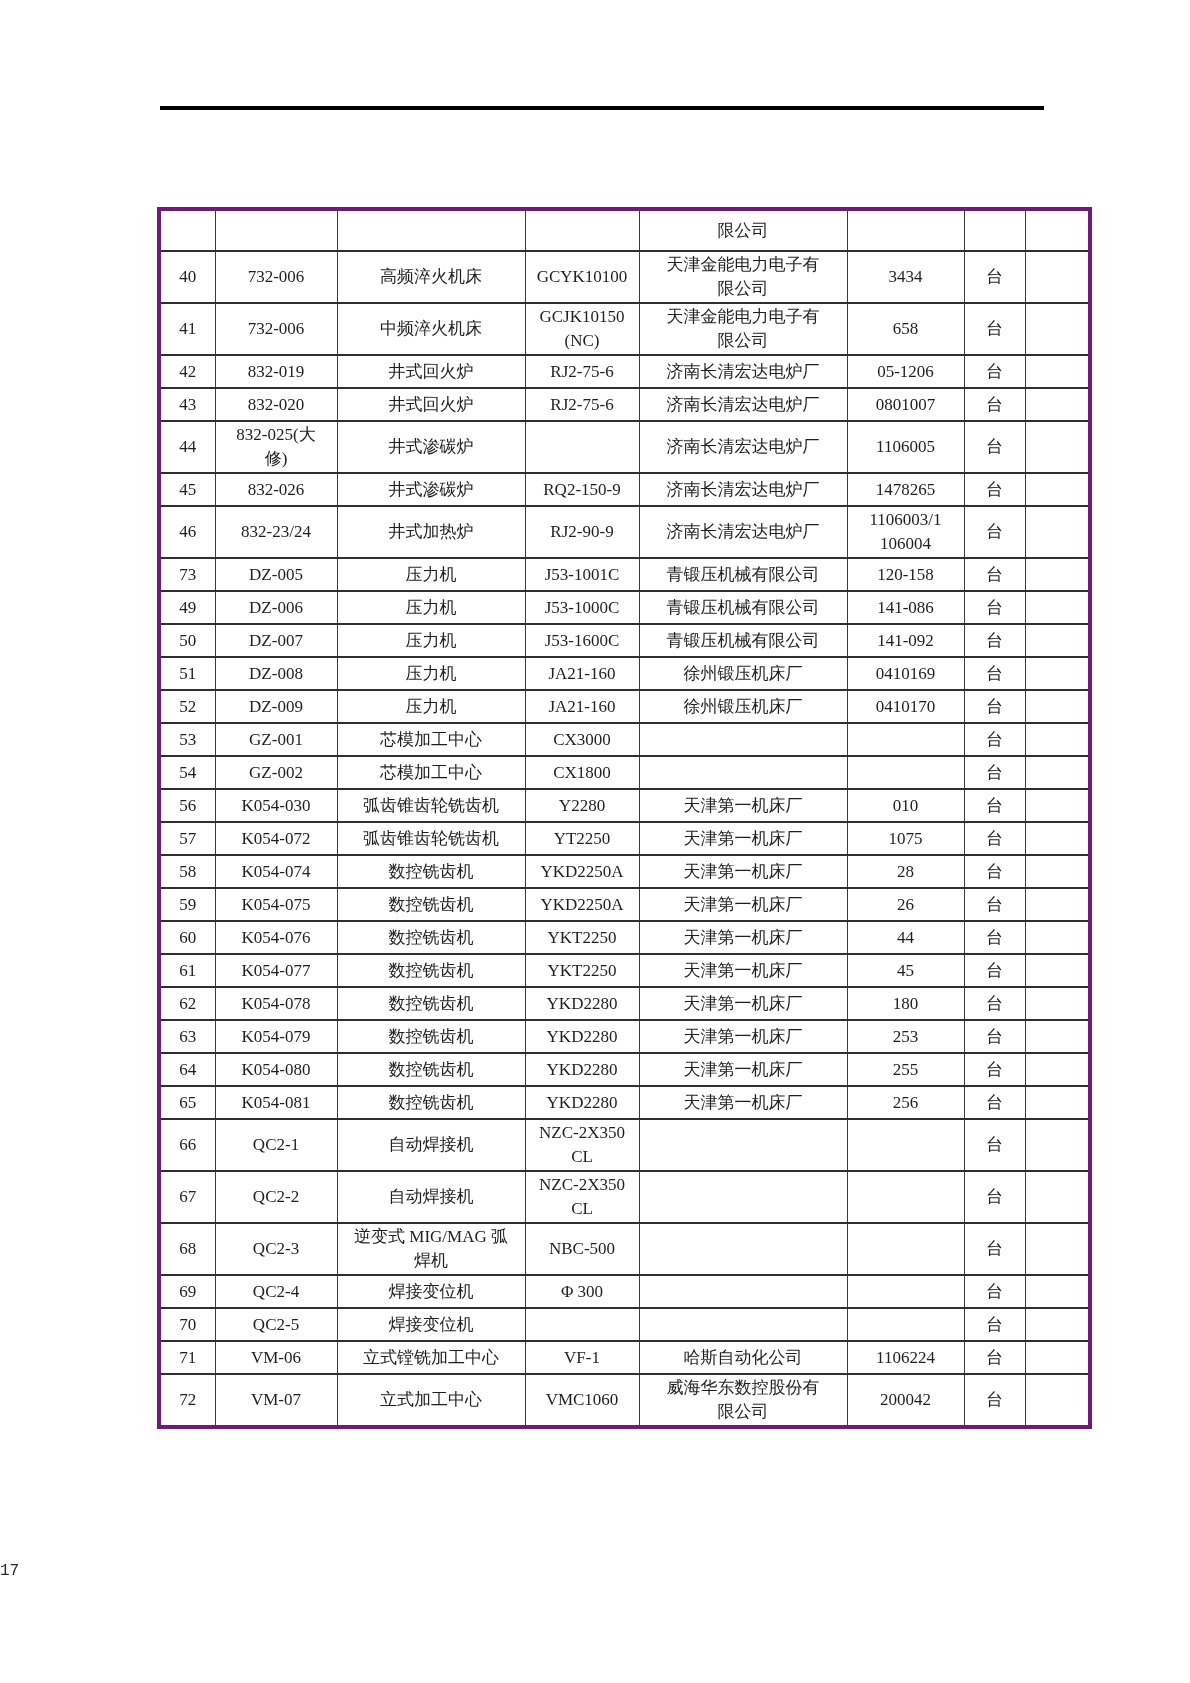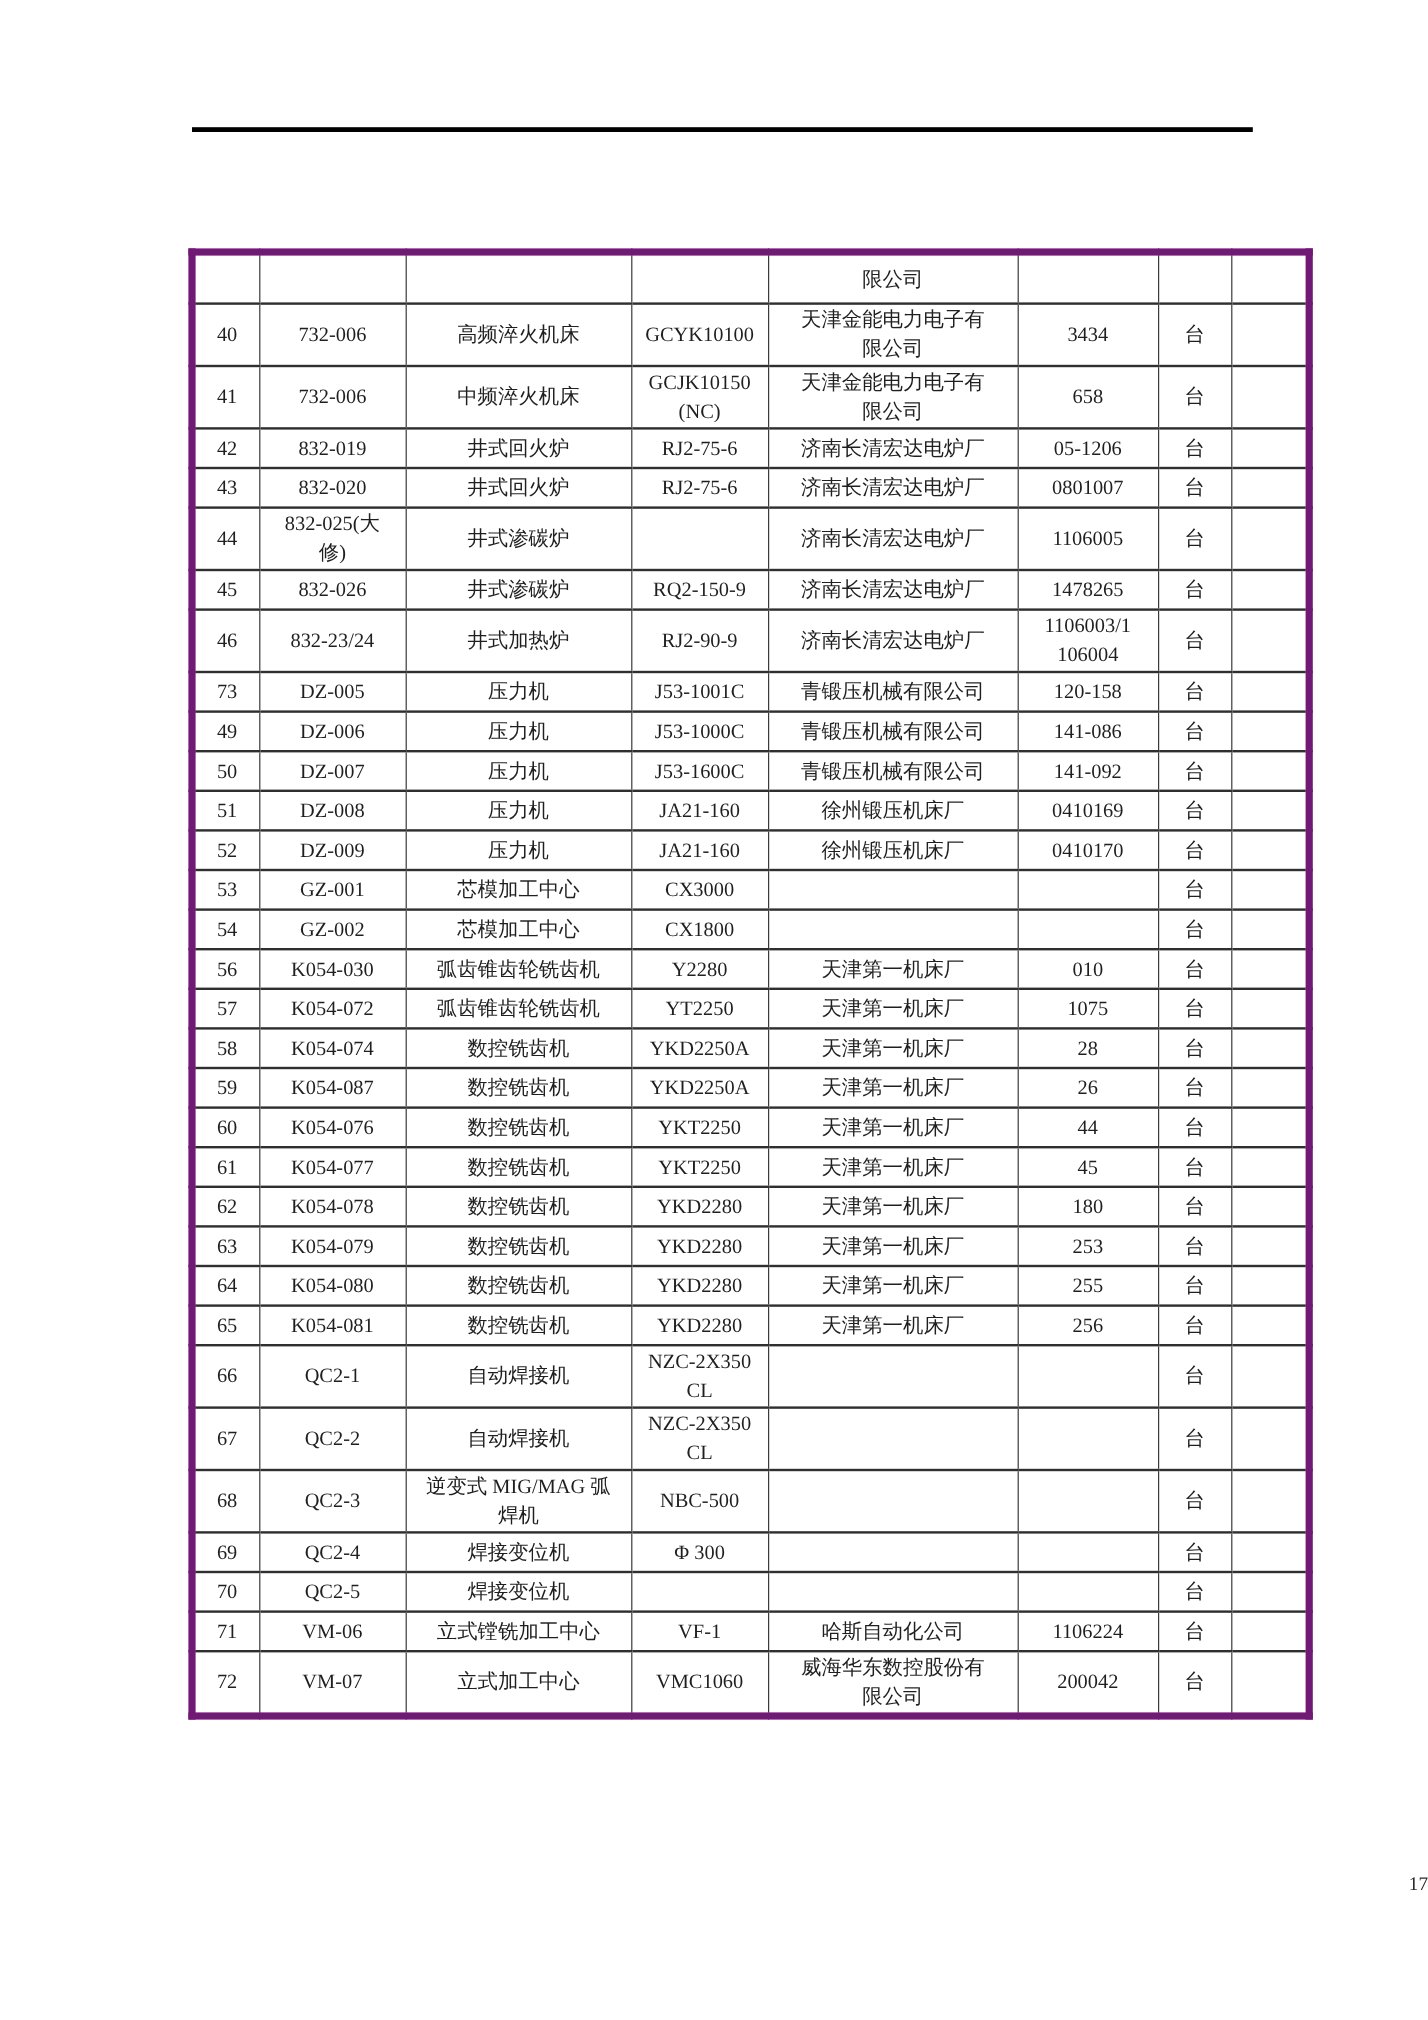--- a/index.html
+++ b/index.html
@@ -22,21 +22,21 @@
     height: 4px;
     background: #000000;
   }
   table.equip-table {
     position: absolute;
     left: 157px;
     top: 207px;
     width: 931px;
     border-collapse: collapse;
     table-layout: fixed;
-    border: 6px solid #701a75;
+    border: 4px solid #701a75;
   }
   table.equip-table td {
     border-left: 1px solid #3a3a3a;
     border-right: 1px solid #3a3a3a;
     border-top: 2px solid #2f2f2f;
     border-bottom: 2px solid #2f2f2f;
     text-align: center;
     vertical-align: middle;
     font-size: 17px;
     line-height: 24px;
@@ -47,22 +47,22 @@
     font-family: "Liberation Serif", "DejaVu Serif", serif;
   }
   table.equip-table tr.partial td {
     height: 37px;
   }
   .page-number {
     position: absolute;
     top: 1562px;
     left: 0;
     width: 1190px;
-    text-align: right;
-    font-family: Liberation Serif, serif;
+    text-align: left;
+    font-family: Liberation Mono, monospace;
     font-size: 16px;
     color: #2a2a2a;
   }
 </style>
 </head>
 <body>
 
 <div class="page">
 
   <div class="header-rule"></div>
@@ -259,21 +259,21 @@
           <td>K054-074</td>
           <td>数控铣齿机</td>
           <td>YKD2250A</td>
           <td>天津第一机床厂</td>
           <td>28</td>
           <td>台</td>
           <td></td>
         </tr>
         <tr>
           <td>59</td>
-          <td>K054-087</td>
+          <td>K054-075</td>
           <td>数控铣齿机</td>
           <td>YKD2250A</td>
           <td>天津第一机床厂</td>
           <td>26</td>
           <td>台</td>
           <td></td>
         </tr>
         <tr>
           <td>60</td>
           <td>K054-076</td>

